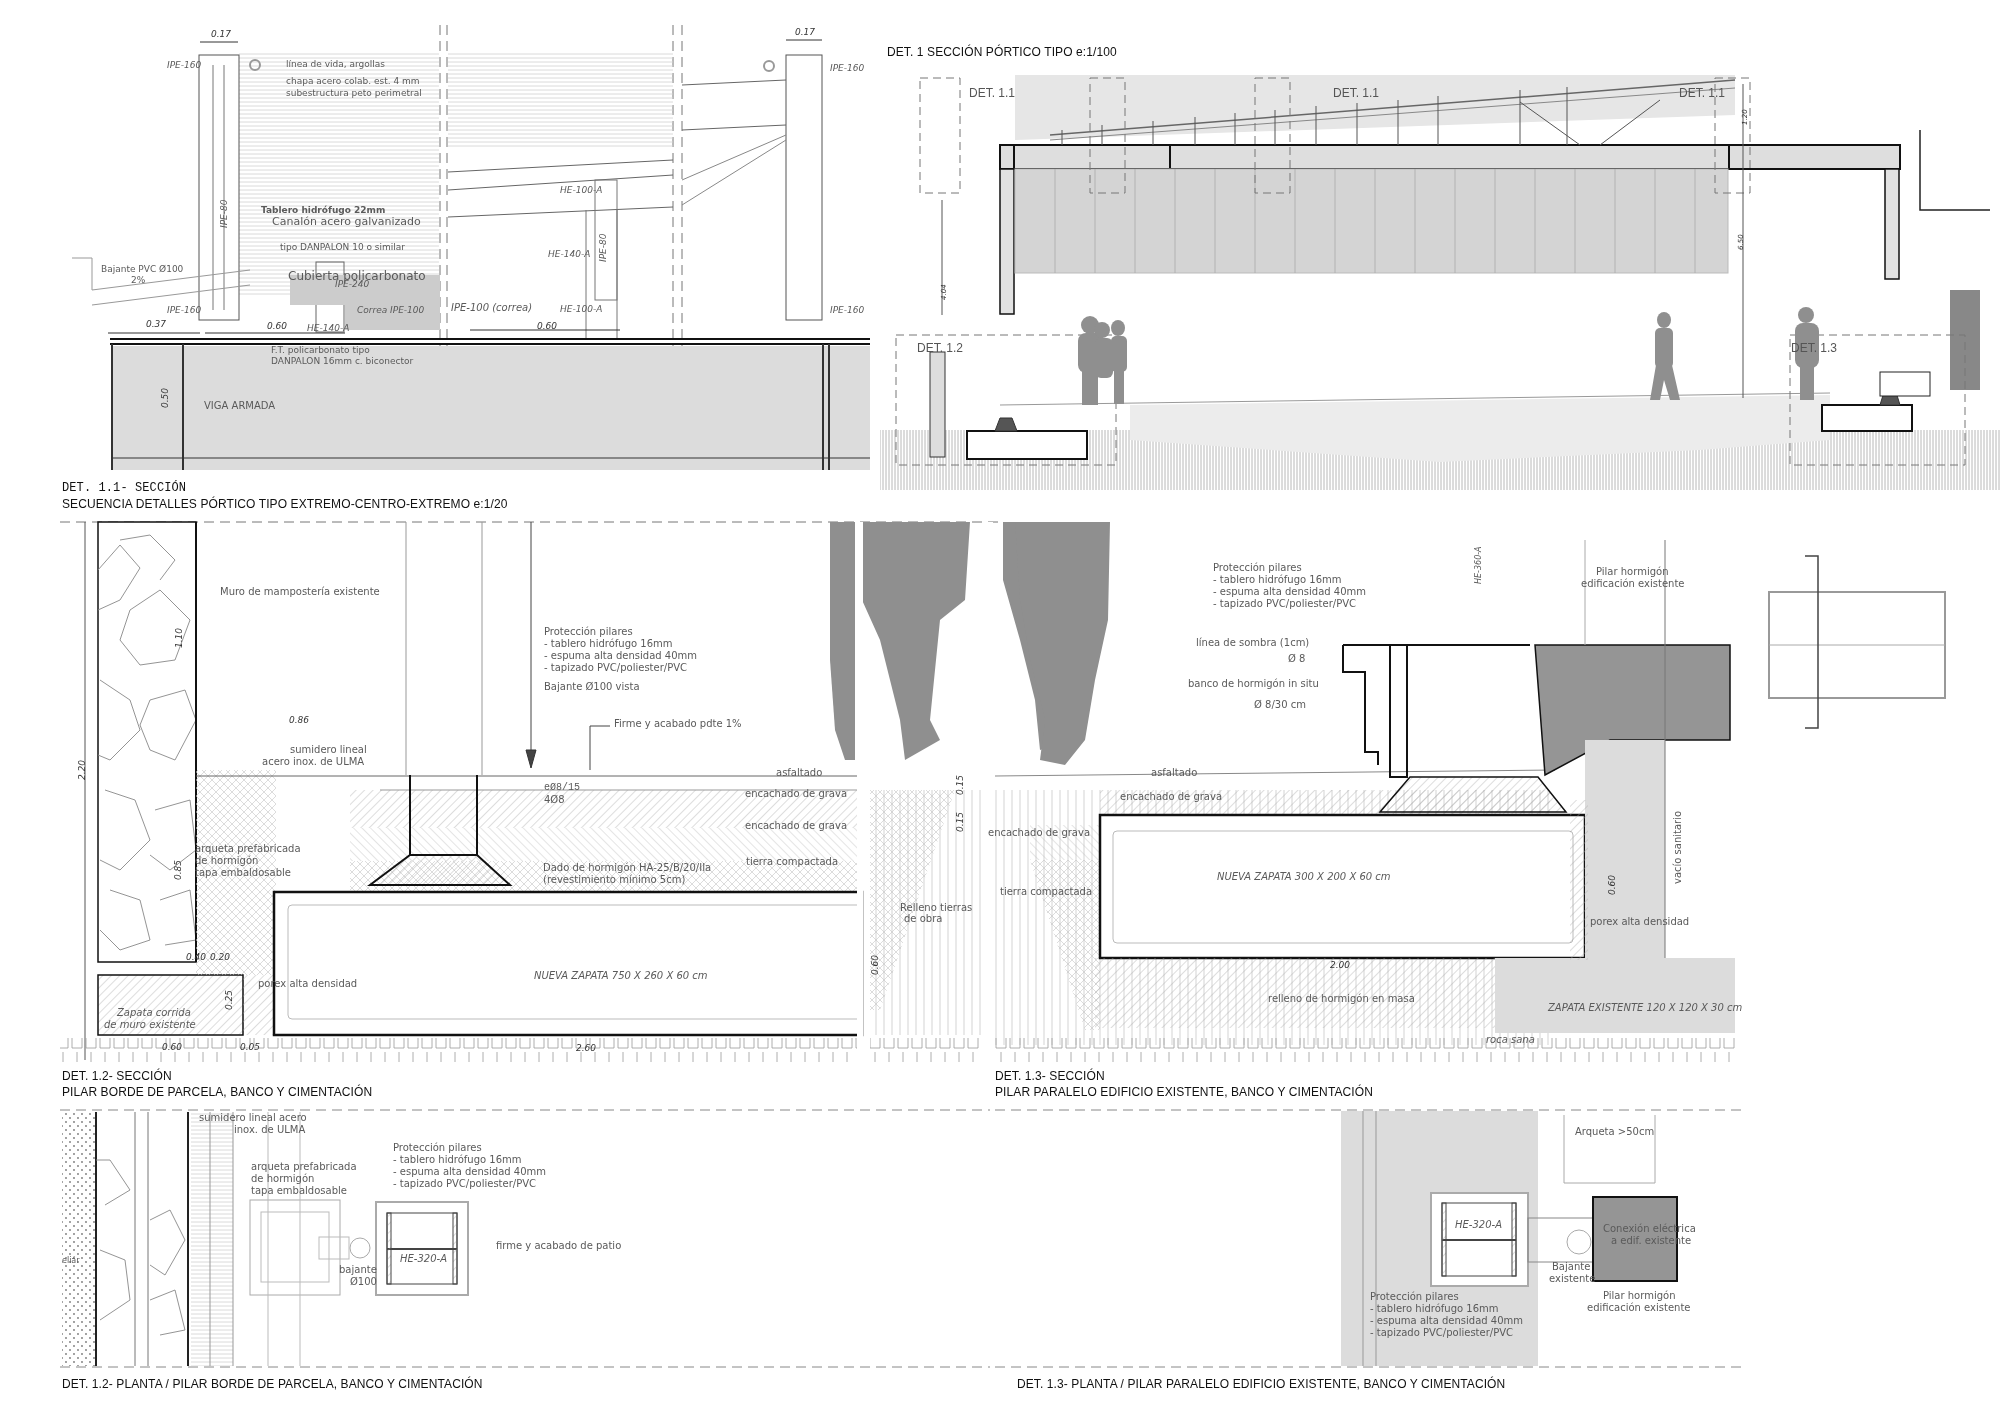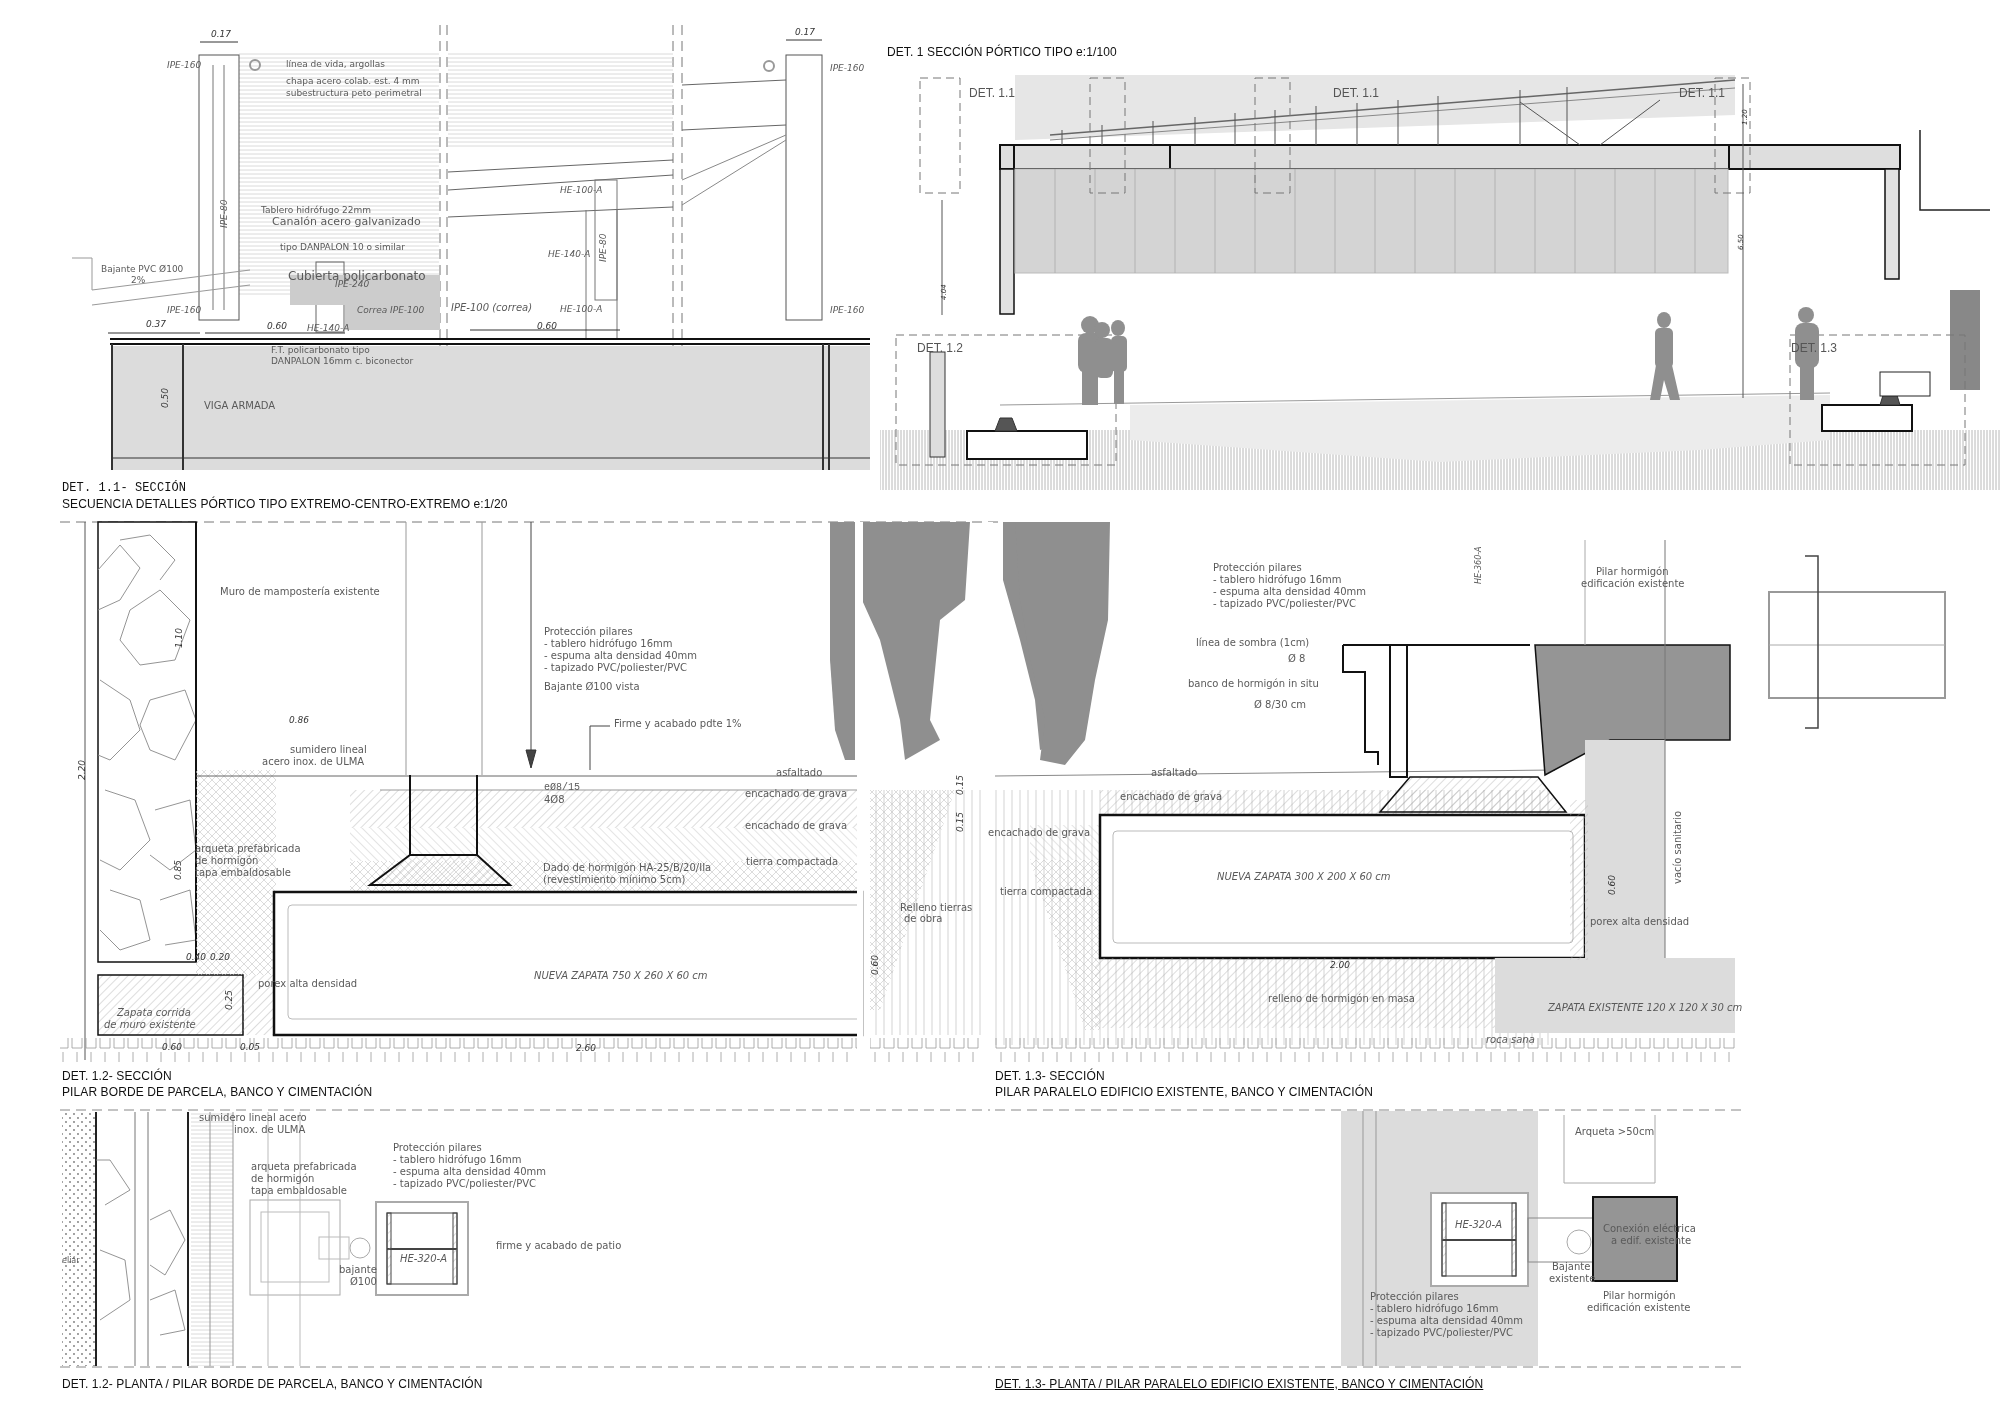--- a/index.html
+++ b/index.html
@@ -348,21 +348,21 @@
 <div class="dim vert" style="left:1741px;top:125px;font-size:7px;">1.20</div>
 
 <div class="dim" style="left:211px;top:29px;">0.17</div>
 <div class="dim" style="left:795px;top:27px;">0.17</div>
 <div class="t ti" style="left:167px;top:59px;font-size:9px;">IPE-160</div>
 <div class="t ti" style="left:830px;top:62px;font-size:9px;">IPE-160</div>
 <div class="t" style="left:286px;top:58px;font-size:9px;">línea de vida, argollas</div>
 <div class="t" style="left:286px;top:75px;font-size:9px;">chapa acero colab. est. 4 mm</div>
 <div class="t" style="left:286px;top:87px;font-size:9px;">subestructura peto perimetral</div>
 <div class="t ti vert" style="left:218px;top:228px;font-size:9px;">IPE-80</div>
-<div class="t" style="left:261px;top:204px;font-size:9px;">Tablero hidrófugo 22mm</div>
+<div class="t" style="left:261px;top:204px;font-size:9px;font-weight:bold;">Tablero hidrófugo 22mm</div>
 <div class="t" style="left:272px;top:216px;font-size:11px;">Canalón acero galvanizado</div>
 <div class="t" style="left:288px;top:230px;font-size:12px;margin-top:40px;">Cubierta policarbonato</div>
 <div class="t" style="left:280px;top:241px;font-size:9px;">tipo DANPALON 10 o similar</div>
 <div class="t" style="left:101px;top:263px;font-size:9px;">Bajante PVC Ø100</div>
 <div class="t" style="left:131px;top:274px;font-size:9px;">2%</div>
 <div class="t ti" style="left:335px;top:278px;font-size:9px;">IPE-240</div>
 <div class="t ti" style="left:167px;top:304px;font-size:9px;">IPE-160</div>
 <div class="t ti" style="left:357px;top:304px;font-size:9px;">Correa IPE-100</div>
 <div class="t ti" style="left:451px;top:302px;font-size:10px;">IPE-100 (correa)</div>
 <div class="t ti" style="left:560px;top:184px;font-size:9px;">HE-100-A</div>
@@ -470,13 +470,13 @@
 <div class="t" style="left:1603px;top:1223px;">Conexión eléctrica</div>
 <div class="t" style="left:1611px;top:1235px;">a edif. existente</div>
 <div class="t" style="left:1552px;top:1261px;">Bajante</div>
 <div class="t" style="left:1549px;top:1273px;">existente</div>
 <div class="t" style="left:1603px;top:1290px;">Pilar hormigón</div>
 <div class="t" style="left:1587px;top:1302px;">edificación existente</div>
 <div class="t" style="left:1370px;top:1291px;">Protección pilares</div>
 <div class="t" style="left:1370px;top:1303px;">- tablero hidrófugo 16mm</div>
 <div class="t" style="left:1370px;top:1315px;">- espuma alta densidad 40mm</div>
 <div class="t" style="left:1370px;top:1327px;">- tapizado PVC/poliester/PVC</div>
-<div class="title" style="left:995px;top:1377px;text-decoration:underline;">DET. 1.3- PLANTA  /  PILAR PARALELO EDIFICIO EXISTENTE, BANCO Y CIMENTACIÓN</div>
+<div class="title" style="left:1017px;top:1377px;">DET. 1.3- PLANTA  /  PILAR PARALELO EDIFICIO EXISTENTE, BANCO Y CIMENTACIÓN</div>
 
 </body></html>

